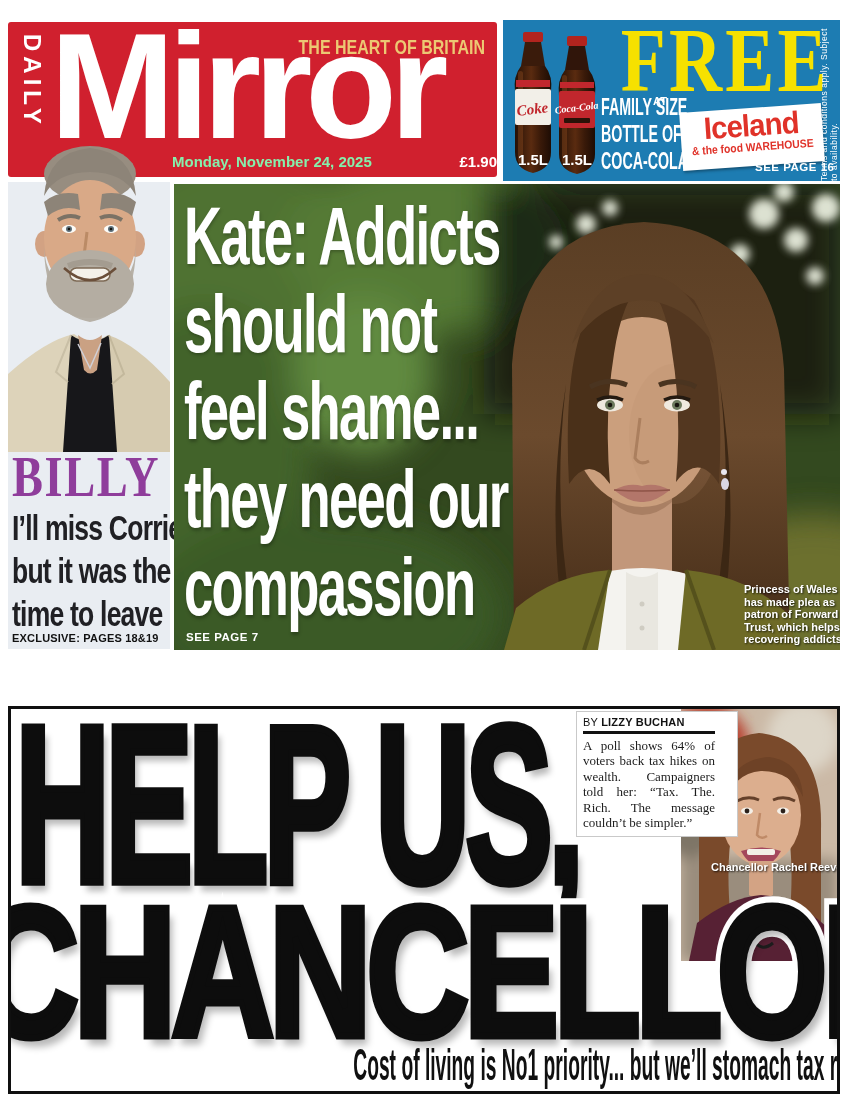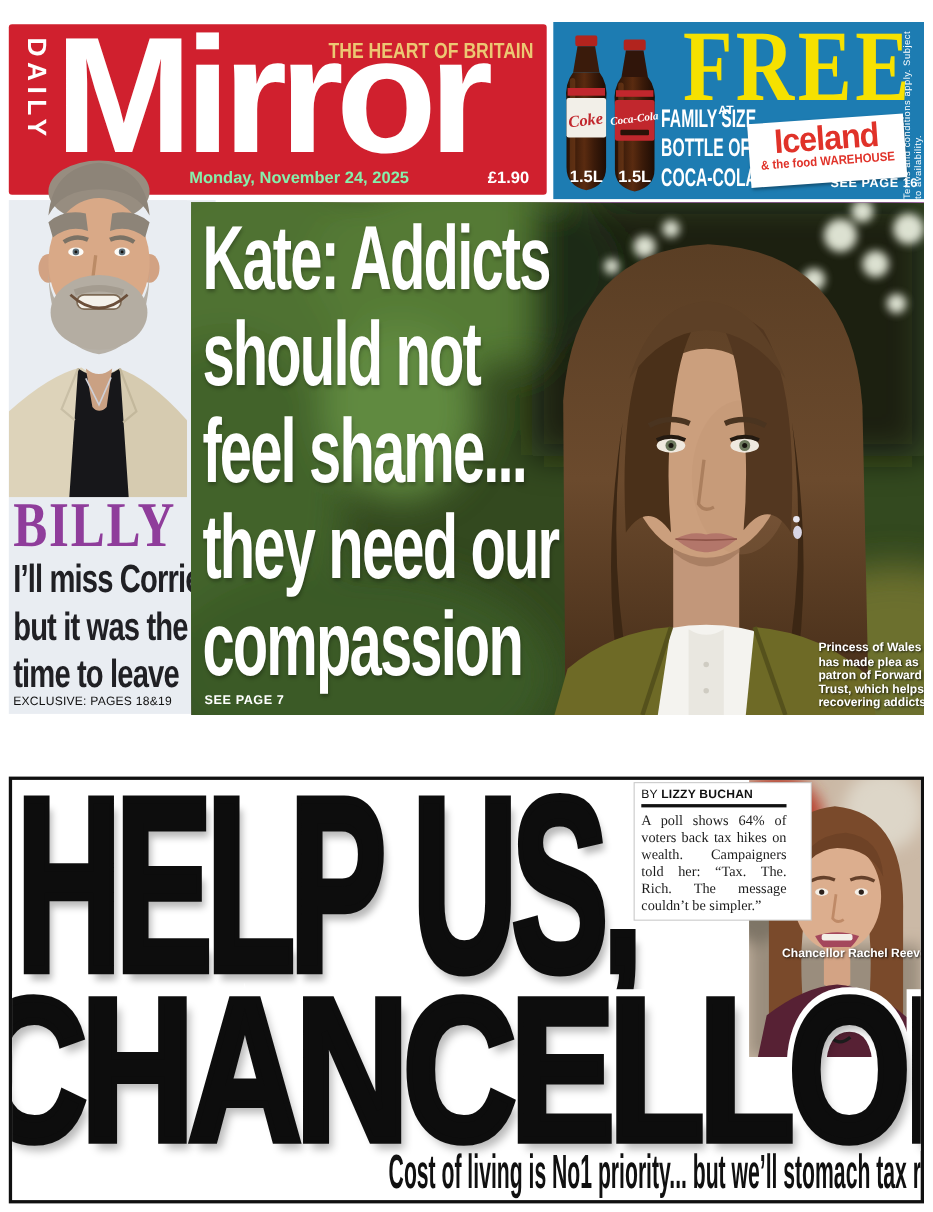--- a/index.html
+++ b/index.html
@@ -8,46 +8,46 @@
   .cond{display:inline-block;transform:scale(var(--sx,1),var(--sy,1));transform-origin:var(--to,top left);white-space:nowrap;}
 
   
   .masthead{position:absolute;left:8px;top:22px;width:489px;height:155px;background:#d0202e;border-radius:3px;}
   .daily{position:absolute;left:10px;top:12px;writing-mode:vertical-rl;color:#fff;font-weight:700;
          font-size:24px;letter-spacing:5px;}
   .mirror{position:absolute;left:42px;top:-14px;color:#fff;font-weight:700;font-size:150px;
           line-height:1.05;letter-spacing:-7px;}
   .tagline{position:absolute;right:12px;top:14px;color:#ecc873;font-weight:700;font-size:20px;--sx:.8;--to:top right;}
   .m-date{position:absolute;left:164px;bottom:7px;color:#86efac;font-weight:700;font-size:15px;}
-  .m-price{position:absolute;right:16px;bottom:7px;color:#fff;font-weight:700;font-size:15px;}
+  .m-price{position:absolute;right:0;bottom:7px;color:#fff;font-weight:700;font-size:15px;}
 
   
   .promo{position:absolute;left:503px;top:20px;width:337px;height:161px;background:#1d7cb2;overflow:hidden;}
   .bottles{position:absolute;left:4px;top:12px;}
   .free{position:absolute;left:96px;top:-6px;width:218px;text-align:center;color:#f6e100;
         font-family:"Liberation Serif",serif;font-weight:700;font-size:92px;letter-spacing:4px;--sx:.8;--sy:1.0;--to:top center;line-height:1;}
   .product{position:absolute;left:98px;top:74px;color:#fff;font-weight:700;font-size:23px;line-height:27px;--sx:.62;}
   .product div{white-space:nowrap;}
   .at{position:absolute;left:150px;top:75px;color:#fff;font-weight:700;font-size:11px;}
   .iceland-card{position:absolute;left:178px;top:88px;width:142px;height:56px;background:#fff;
         transform:rotate(-4deg);text-align:center;box-shadow:1px 2px 3px rgba(0,0,0,.35);padding-top:2px;}
   .iceland-name{color:#e03229;font-weight:700;font-size:31px;line-height:31px;letter-spacing:-1px;--sx:.95;--to:top center;}
   .iceland-sub{display:block;color:#e03229;font-weight:700;font-size:11.5px;line-height:13px;--sx:.9;--to:top center;}
   .see16{position:absolute;left:252px;top:141px;color:#fff;font-weight:700;font-size:11.5px;letter-spacing:.5px;}
   .terms{position:absolute;right:1px;top:0;height:100%;writing-mode:vertical-rl;transform:rotate(180deg);
          color:#fff;font-size:8.5px;letter-spacing:.5px;display:flex;align-items:center;}
 
   
-  .billy-panel{position:absolute;left:8px;top:182px;width:162px;height:467px;background:#e9edf2;padding-left:26px;}
+  .billy-panel{position:absolute;left:8px;top:182px;width:162px;height:467px;background:#e9edf2;}
   .billy-photo{position:absolute;left:0;top:-50px;}
   .billy-name{position:absolute;left:4px;top:266px;font-family:"Liberation Serif",serif;font-weight:700;
               font-size:58px;line-height:58px;color:#8f3d9b;letter-spacing:2px;--sx:.8;}
   .billy-quote{position:absolute;left:4px;top:324px;color:#202024;font-weight:700;font-size:34px;
                line-height:41px;letter-spacing:-1px;--sx:.78;--sy:1.05;}
-  .billy-pages{position:absolute;left:4px;bottom:5px;color:#111;font-weight:400;font-size:11px;letter-spacing:.2px;}
+  .billy-pages{position:absolute;left:4px;bottom:5px;color:#111;font-weight:700;font-size:11px;letter-spacing:.2px;}
 
   
   .kate-panel{position:absolute;left:174px;top:184px;width:666px;height:466px;background:#d946ef;overflow:hidden;}
   .kate-photo{position:absolute;left:0;top:0;}
   .kate-headline{position:absolute;left:10px;top:8px;color:#fff;font-weight:700;font-size:62px;
                  line-height:66px;letter-spacing:-2px;--sx:.85;--sy:1.33;text-shadow:1px 2px 3px rgba(0,0,0,.25);}
   .see7{position:absolute;left:12px;bottom:7px;color:#fff;font-weight:700;font-size:11.5px;letter-spacing:.5px;}
   .kate-caption{position:absolute;left:570px;top:399px;width:115px;color:#fff;font-weight:700;
                 font-size:11px;line-height:12.6px;text-shadow:1px 1px 2px rgba(0,0,0,.75);}
 

